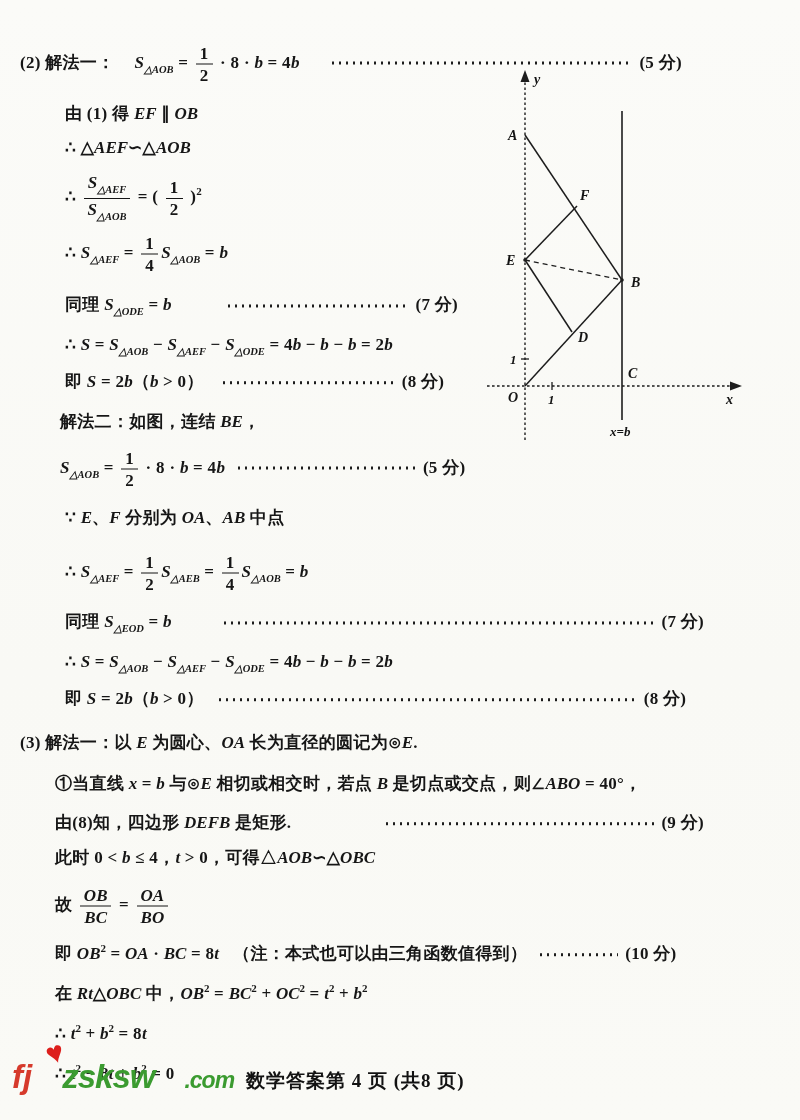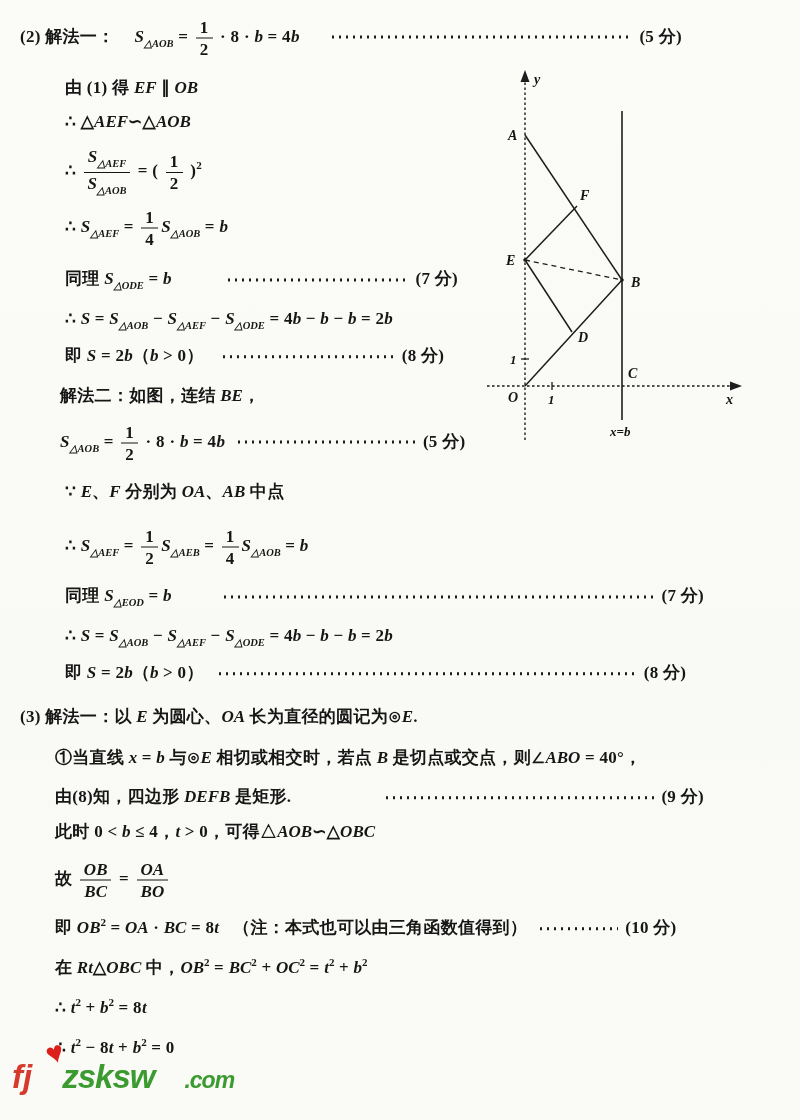--- a/index.html
+++ b/index.html
@@ -10,20 +10,21 @@
     overflow:hidden;
     font-family:"Liberation Serif", serif;
     color:#161616;
   }
   .line {
     position:absolute;
     white-space:nowrap;
     transform:translateY(-50%);
     line-height:1.15;
     font-size:17px;
+    margin-top:26px;
   }
   .cjk { font-weight:600; letter-spacing:0.3px; }
   .mi  { font-style:italic; font-weight:600; }
   .sub { font-size:10.5px; font-style:italic; font-weight:600; vertical-align:-5px; letter-spacing:0; }
   .sup { font-size:11px; font-weight:600; vertical-align:7px; }
   .frac { display:inline-block; vertical-align:middle; text-align:center; margin:0 3px; }
   .frac .fn { display:block; border-bottom:1.5px solid #141414; padding:0 4px 2px; line-height:1; }
   .frac .fd { display:block; padding-top:2px; line-height:1; }
   .dots {
     display:inline-block; height:3px; vertical-align:3px; margin:0 7px;
@@ -117,14 +118,15 @@
     <text x="108" y="284" font-size="14">D</text>
     <text x="158" y="320" font-size="14">C</text>
     <text x="78" y="346" font-size="13">1</text>
     <text x="40" y="306" font-size="13">1</text>
     <text x="140" y="378" font-size="13">x=b</text>
   </svg>
 
   <div class="wm-heart" style="color: rgb(221, 31, 28);">♥</div>
   <div class="wm-site"><span class="red" style="color: rgb(214, 58, 44);">fj</span><span class="green" style="color: rgb(59, 155, 48);">zsksw</span><span class="green dotcom" style="color: rgb(59, 155, 48);">.com</span></div>
 
+  <div class="footer">数学答案第 4 页 (共8 页)</div>
 
 </div>
 
 </body></html>

